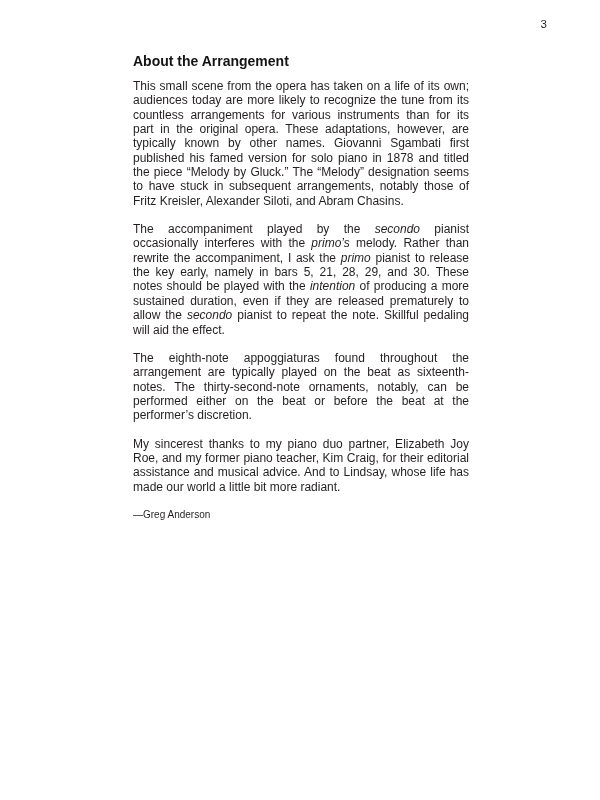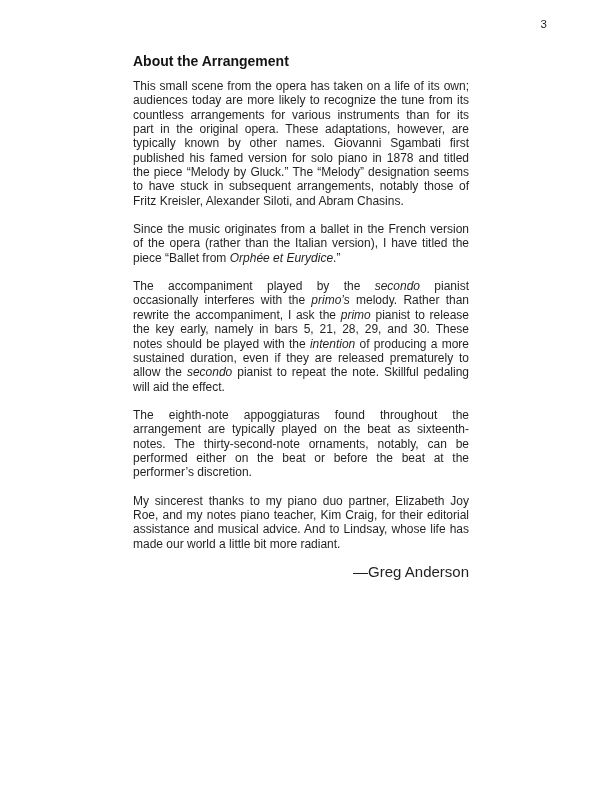--- a/index.html
+++ b/index.html
@@ -41,45 +41,43 @@
     line-height: 17px;
   }
   .body-par {
     font-size: 12px;
     line-height: 14.35px;
     text-align: justify;
     margin: 0 0 14px 0;
   }
   .body-par i { font-style: italic; }
   .signature {
-    font-size: 15px;
+    font-size: 10px;
     line-height: 14.35px;
-    text-align: right;
     margin: 11px 0 0 0;
   }
 </style>
 </head>
 <body>
 
 <div class="page">
 
   <div class="page-number">3</div>
 
   <div class="content">
 
     <section class="doc-section">
       <h2 class="section-heading">About the Arrangement</h2>
       <p class="body-par"><span>This small scene from the opera has taken on a life of its own; audiences today are more likely to recognize the tune from its countless arrangements for various instruments than for its part in the original opera. These adaptations, however, are typically known by other names. Giovanni Sgambati first published his famed version for solo piano in 1878 and titled the piece “Melody by Gluck.” The “Melody” designation seems to have stuck in subsequent arrangements, notably those of Fritz Kreisler, Alexander Siloti, and Abram Chasins.</span></p>
-      <p class="body-par"><span>Since the music originates from a ballet in the French version of the opera (rather than the Italian version), I have titled the piece “Ballet from </span><i>Orphée et Eurydice</i><span>.”</span></p>
     </section>
 
     <section class="doc-section">
       <p class="body-par"><span>The accompaniment played by the </span><i>secondo</i><span> pianist occasionally interferes with the </span><i>primo’s</i><span> melody. Rather than rewrite the accompaniment, I ask the </span><i>primo</i><span> pianist to release the key early, namely in bars 5, 21, 28, 29, and 30. These notes should be played with the </span><i>intention</i><span> of producing a more sustained duration, even if they are released prematurely to allow the </span><i>secondo</i><span> pianist to repeat the note. Skillful pedaling will aid the effect.</span></p>
       <p class="body-par"><span>The eighth-note appoggiaturas found throughout the arrangement are typically played on the beat as sixteenth-notes. The thirty-second-note ornaments, notably, can be performed either on the beat or before the beat at the performer’s discretion.</span></p>
     </section>
 
     <section class="doc-section">
-      <p class="body-par"><span>My sincerest thanks to my piano duo partner, Elizabeth Joy Roe, and my notes piano teacher, Kim Craig, for their editorial assistance and musical advice. And to Lindsay, whose life has made our world a little bit more radiant.</span></p>
+      <p class="body-par"><span>My sincerest thanks to my piano duo partner, Elizabeth Joy Roe, and my former piano teacher, Kim Craig, for their editorial assistance and musical advice. And to Lindsay, whose life has made our world a little bit more radiant.</span></p>
       <p class="signature">—Greg Anderson</p>
     </section>
 
   </div>
 </div>
 
 </body></html>

